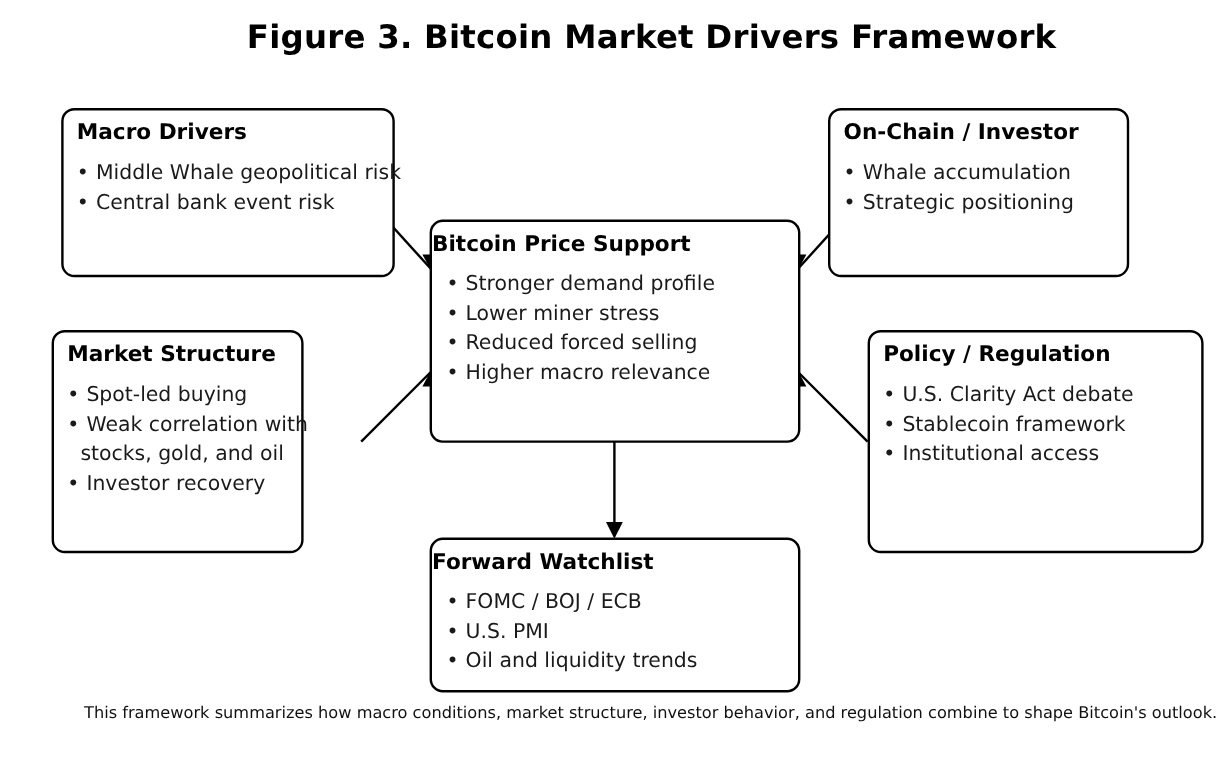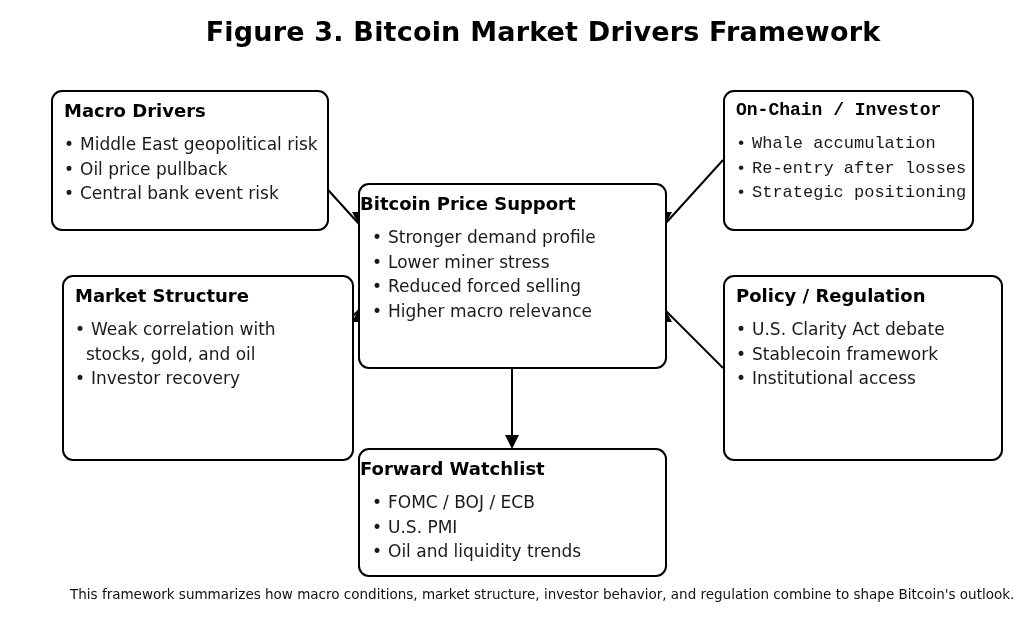--- a/index.html
+++ b/index.html
@@ -10,22 +10,22 @@
   svg.connectors { position: absolute; left: 0; top: 0; width: 1024px; height: 640px; }
   .box { position: absolute; border: 2px solid #000; border-radius: 11px; background: #fff;
          box-sizing: border-box; }
   .box-title { position: absolute; left: 11px; top: 8px; font-size: 18px; font-weight: bold;
                color: #000; white-space: nowrap; }
   .box-items { position: absolute; left: 11px; top: 40px; margin: 0; padding: 0; list-style: none; }
   .box-items li { font-size: 17px; line-height: 24.5px; white-space: nowrap; color: #1a1a1a; }
   .box-items li .bullet { display: inline-block; width: 16px; }
   .box-items li.cont { padding-left: 11px; }
   #box-macro { left: 51px; top: 90px; width: 278px; height: 141px; }
-  #box-onchain { left: 723px; top: 90px; width: 251px; height: 141px; font-family: Liberation Mono, monospace; }
-  #box-structure { left: 62px; top: 275px; width: 292px; height: 186px; }
+  #box-onchain { left: 690px; top: 90px; width: 251px; height: 141px; }
+  #box-structure { left: 43px; top: 275px; width: 210px; height: 186px; }
   #box-policy { left: 723px; top: 275px; width: 280px; height: 186px; }
   #box-center { left: 358px; top: 183px; width: 309px; height: 186px; }
   #box-watch { left: 358px; top: 448px; width: 309px; height: 129px; }
   #box-center .box-title, #box-watch .box-title { left: 0; }
   #box-center .box-items, #box-watch .box-items { left: 12px; }
   .caption { position: absolute; left: 70px; top: 586px; font-size: 13.5px; white-space: nowrap;
              color: #111; }
 </style>
 </head>
 <body>
@@ -47,38 +47,37 @@
   <path d="M352,212 L366,212 L359,225 Z" fill="#000"></path>
   <path d="M352,322 L366,322 L359,309 Z" fill="#000"></path>
   <path d="M658,212 L672,212 L665,225 Z" fill="#000"></path>
   <path d="M658,322 L672,322 L665,309 Z" fill="#000"></path>
   <path d="M505,435 L519,435 L512,449 Z" fill="#000"></path>
 </svg>
 
 <div class="box" id="box-macro">
   <div class="box-title">Macro Drivers</div>
   <ul class="box-items">
-    <li><span class="bullet">•</span><span>Middle East geopolitical risk</span></li>
-    <li><span class="bullet">•</span><span>Oil price pullback</span></li>
+    <li><span class="bullet">•</span><span>Middle Whale geopolitical risk</span></li>
     <li><span class="bullet">•</span><span>Central bank event risk</span></li>
   </ul>
 </div>
 
 <div class="box" id="box-onchain">
   <div class="box-title">On-Chain / Investor</div>
   <ul class="box-items">
     <li><span class="bullet">•</span><span>Whale accumulation</span></li>
-    <li><span class="bullet">•</span><span>Re-entry after losses</span></li>
     <li><span class="bullet">•</span><span>Strategic positioning</span></li>
   </ul>
 </div>
 
 <div class="box" id="box-structure">
   <div class="box-title">Market Structure</div>
   <ul class="box-items">
+    <li><span class="bullet">•</span><span>Spot-led buying</span></li>
     <li><span class="bullet">•</span><span>Weak correlation with</span></li>
     <li class="cont"><span>stocks, gold, and oil</span></li>
     <li><span class="bullet">•</span><span>Investor recovery</span></li>
   </ul>
 </div>
 
 <div class="box" id="box-policy">
   <div class="box-title">Policy / Regulation</div>
   <ul class="box-items">
     <li><span class="bullet">•</span><span>U.S. Clarity Act debate</span></li>

